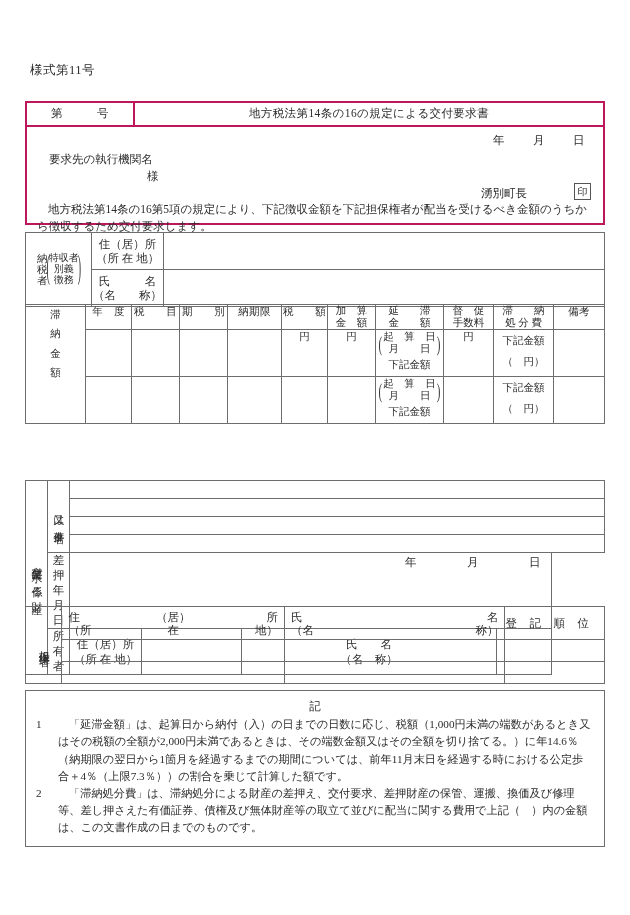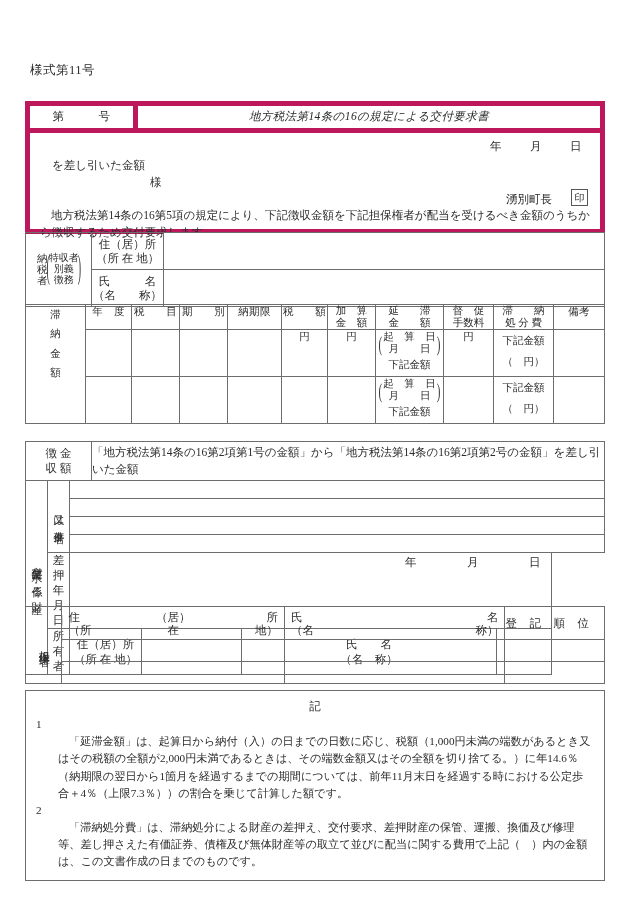--- a/index.html
+++ b/index.html
@@ -34,41 +34,40 @@
   
   .main-table {
     position: absolute;
     left: 25px;
     top: 101px;
     width: 580px;
     border-collapse: collapse;
     table-layout: fixed;
   }
   .main-table td {
-    border: 5px solid #be185d;
+    border: 2px solid #be185d;
     padding: 0;
     vertical-align: middle;
     font-size: 11.5px;
     line-height: 1.35;
   }
 
   
   .cell-serial {
     height: 22px;
     text-align: center;
     letter-spacing: 0.5px;
     font-size: 12px;
   }
   .cell-serial .sp { display:inline-block; width:34px; }
   .cell-title {
     height: 22px;
     text-align: center;
     font-size: 12.5px;
     letter-spacing: 0.4px;
-    font-style: italic;
   }
 
   
   .cell-preamble {
     height: 96px;
     position: relative;
     padding: 0;
   }
   .pre-date {
     position: absolute;
@@ -85,21 +84,21 @@
     font-size: 11.5px;
   }
   .pre-sama {
     position: absolute;
     left: 120px;
     top: 42px;
     font-size: 11.5px;
   }
   .pre-mayor {
     position: absolute;
-    right: 48px;
+    right: 76px;
     top: 59px;
     font-size: 11.5px;
   }
   .seal-box {
     position: absolute;
     right: 12px;
     top: 56px;
     width: 15px;
     height: 15px;
     border: 1px solid #555;
@@ -403,21 +402,20 @@
     display: flex;
     align-items: flex-start;
   }
   .note-num {
     width: 22px;
     flex: 0 0 22px;
   }
   .note-text {
     flex: 1;
     text-indent: 11px;
-    margin-top: 17px;
   }
 </style>
 </head>
 <body>
 
 <div class="page">
 
   <div class="form-no">様式第11号</div>
 
   <table class="main-table">
@@ -430,21 +428,21 @@
       <td class="cell-serial">
         <span>第</span><span class="sp"></span><span>号</span>
       </td>
       <td class="cell-title">地方税法第14条の16の規定による交付要求書</td>
     </tr>
     <tr>
       <td class="cell-preamble" colspan="2">
         <div class="pre-date">
           <span>年</span><span class="g"></span><span>月</span><span class="g"></span><span>日</span>
         </div>
-        <div class="pre-org">を差し引いた金額</div>
+        <div class="pre-org">要求先の執行機関名</div>
         <div class="pre-sama">様</div>
         <div class="pre-mayor">湧別町長</div>
         <div class="seal-box">印</div>
         <div class="pre-body">地方税法第14条の16第5項の規定により、下記徴収金額を下記担保権者が配当を受けるべき金額のうちから徴収するため交付要求します。</div>
       </td>
     </tr>
   </tbody>
     </table>
 
   <table class="tp-table">
@@ -584,35 +582,20 @@
       <td class="cell-yen"></td>
       <td class="cell-tainou">
         <div>下記金額</div>
         <div>（　円）</div>
       </td>
       <td></td>
     </tr>
   </tbody>
     </table>
 
-  <table class="ca-table">
-    <colgroup>
-        <col style="width:66px">
-        <col>
-      </colgroup>
-    <tbody>
-        <tr>
-      <td class="ca-left">
-        <span>徴 金</span>
-        <span>収 額</span>
-      </td>
-      <td class="ca-body">「地方税法第14条の16第2項第1号の金額」から「地方税法第14条の16第2項第2号の金額」を差し引いた金額</td>
-    </tr>
-  </tbody>
-    </table>
 
   <table class="pr-table">
     <colgroup>
       <col style="width:22px">
         <col style="width:22px">
         <col style="width:72px">
       <col style="width:100px">
         <col style="width:255px">
         <col style="width:55px">
         <col>

